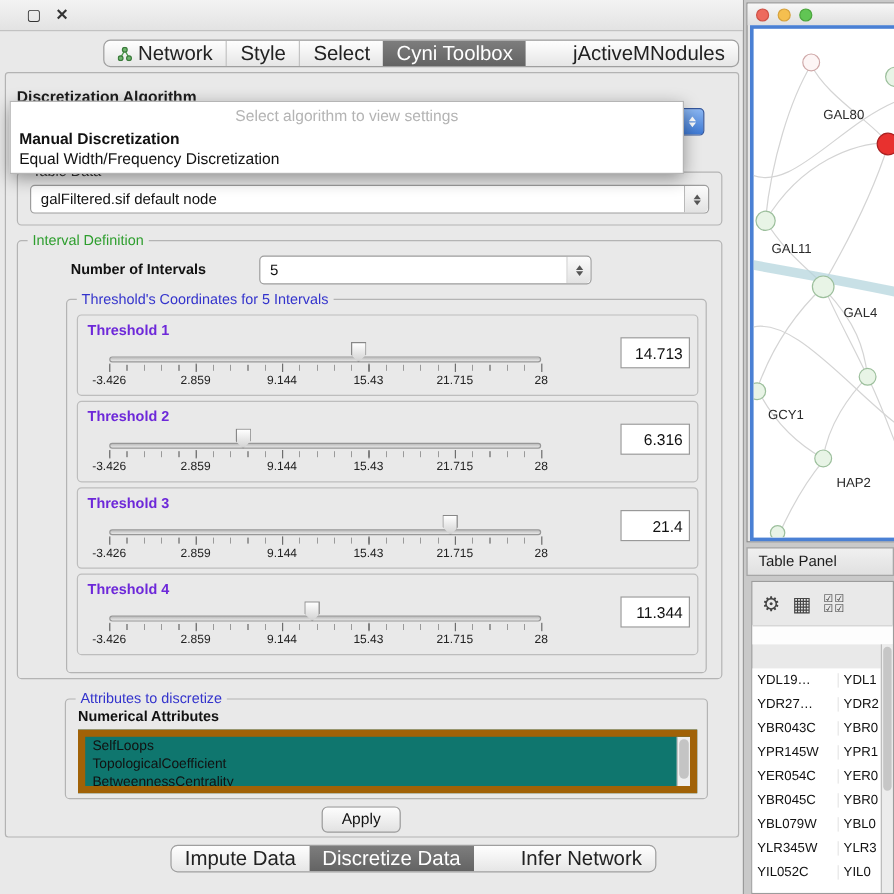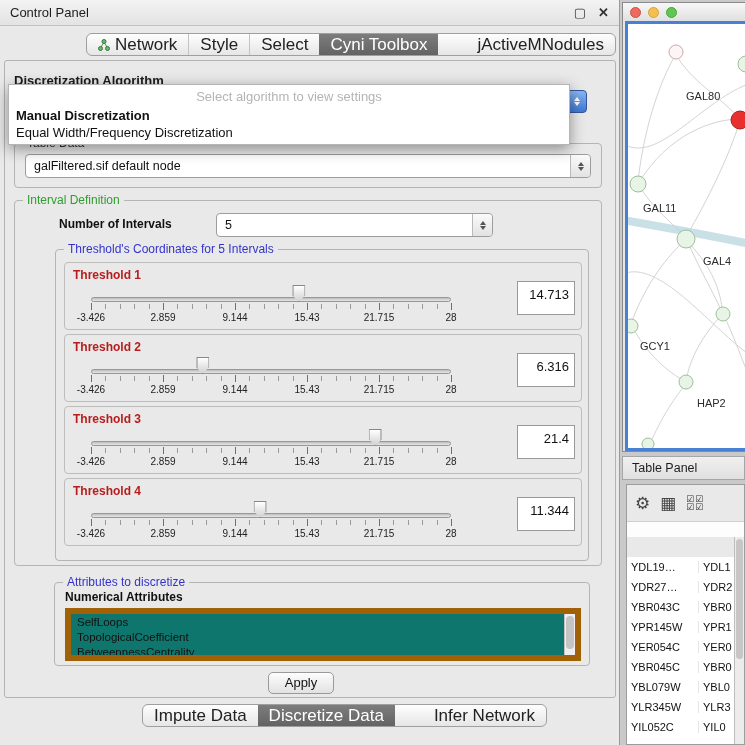--- a/index.html
+++ b/index.html
@@ -70,22 +70,22 @@
   .td-combo { left:10px; top:10px; width:566px; height:24px; }
 
   .iv-group { left:14px; top:200px; width:588px; height:366px; }
   .noi-label { position:absolute; left:44px; top:16px; font-size:12px; font-weight:bold; color:#111; }
   .noi-combo { left:201px; top:12px; width:277px; height:24px; }
   .th-group { position:absolute; left:40px; top:48px; width:534px; height:312px;
     border:1px solid #b4b4b4; border-radius:4px; }
 
   .th-box { position:absolute; left:8px; width:518px; height:68px;
     border:1px solid #bdbdbd; border-radius:4px; background:#e9e9e9; }
-  .th-label { position:absolute; left:8px; top:5px; font-size:12px; font-weight:bold; color:#b91c1c; }
-  .th-value { position:absolute; right:6px; top:18px; width:58px; height:34px; background:#fff;
+  .th-label { position:absolute; left:8px; top:5px; font-size:12px; font-weight:bold; color:#6d28d9; }
+  .th-value { position:absolute; right:6px; top:18px; width:58px; height:26px; background:#fff;
     border:1px solid #999; font-size:13px; color:#111; text-align:right; line-height:26px; padding-right:5px; }
   .slider { position:absolute; left:26px; top:22px; width:360px; height:42px;text-align:right; }
   .track { position:absolute; left:0; right:0; top:12px; height:5px;
     background:linear-gradient(#bdbdbd,#e8e8e8); border:1px solid #979797; border-radius:3px; }
   .thumb { position:absolute; top:0; width:13px; height:17px; transform:translateX(-50%);
     background:linear-gradient(#ffffff,#d2d2d2); border:1px solid #878787;
     clip-path:polygon(0 0,100% 0,100% 60%,50% 100%,0 60%); z-index:2; }
   .ticks-minor { position:absolute; left:0; right:0; top:19px; height:5px;
     background:repeating-linear-gradient(to right,#9a9a9a 0,#9a9a9a 1px,transparent 1px,transparent 4%); }
   .tickM { position:absolute; top:18px; width:1px; height:7px; background:#6e6e6e; }
@@ -139,21 +139,20 @@
   .tp-scroll .thumbv { position:absolute; left:1px; right:1px; top:2px; height:58%; background:#c6c6c6; border-radius:4px; }
 </style>
 </head>
 <body>
 
 <div class="page">
 
   <div class="control-panel">
 
     <div class="cp-titlebar">
-      <span class="cp-title">Control Panel</span>
       <span class="wbtn">▢</span>
       <span class="wbtn close">✕</span>
     </div>
 
     <div class="tabstrip top-tabs">
       <div class="tab">
         <span class="net-icon">
           <svg width="12" height="12" viewBox="0 0 12 12">
             <line x1="6" y1="3" x2="2.5" y2="9" stroke="#4a9a4a" stroke-width="1"></line>
             <line x1="6" y1="3" x2="9.5" y2="9" stroke="#4a9a4a" stroke-width="1"></line>

